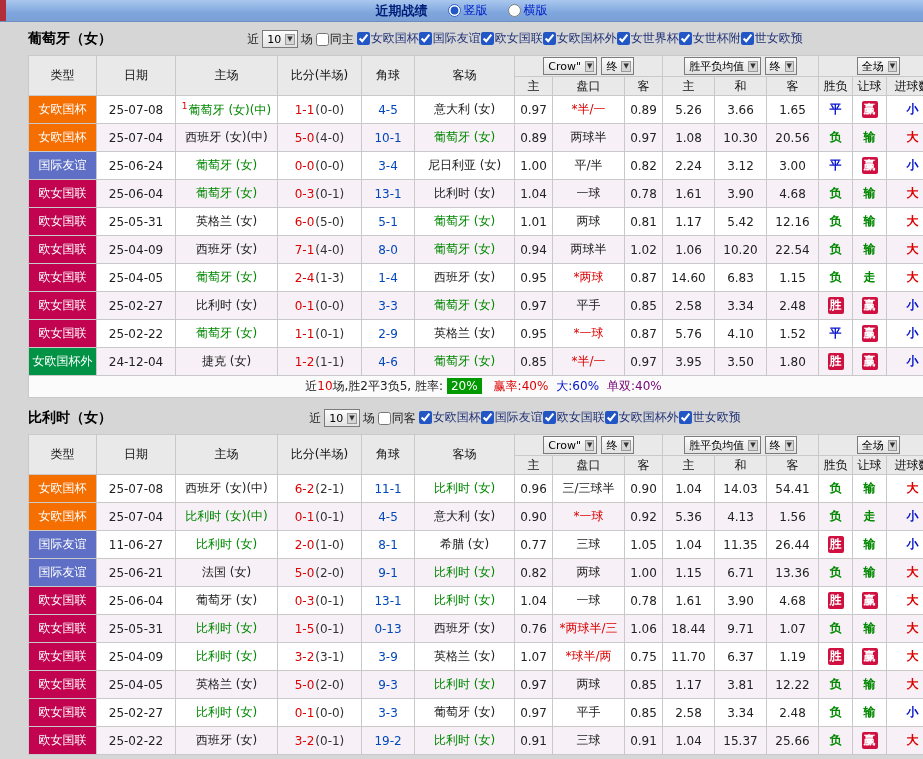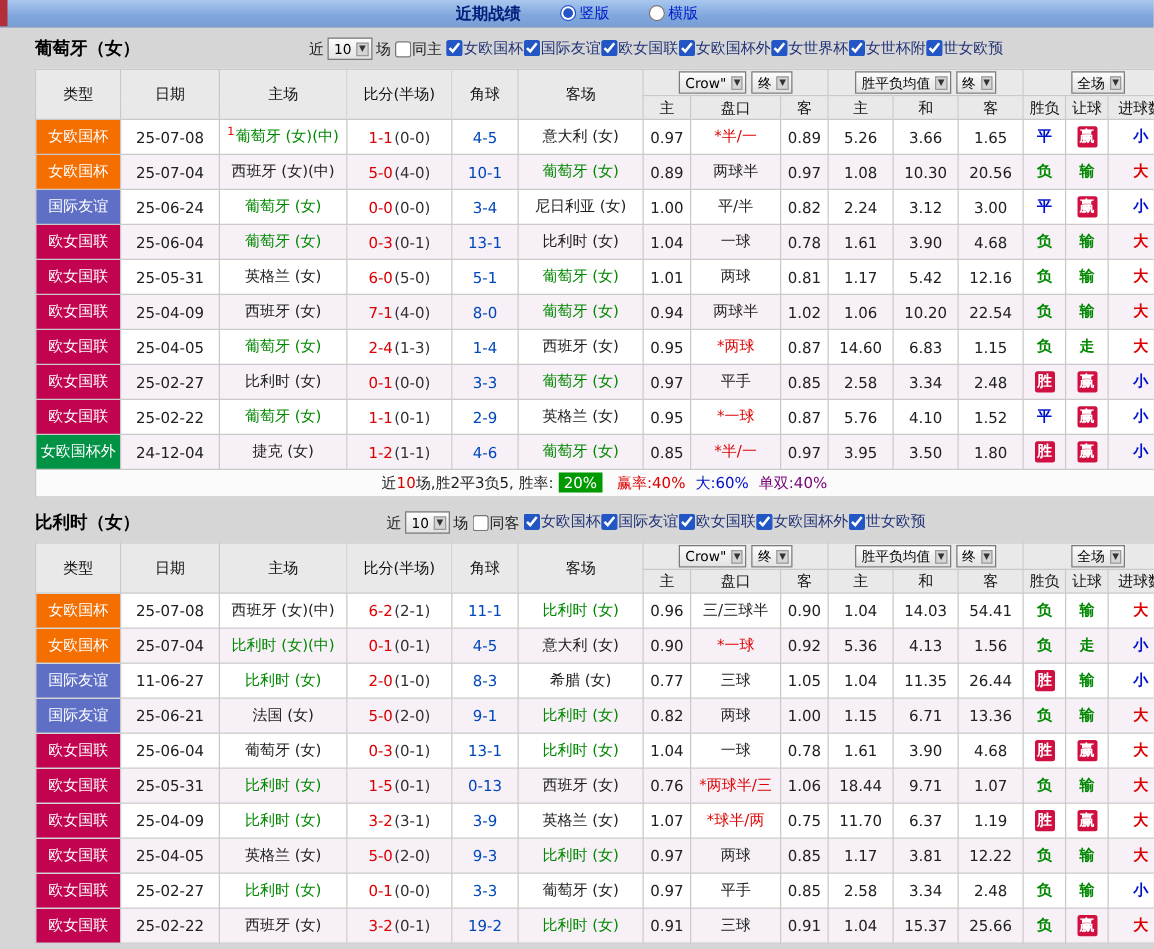--- a/index.html
+++ b/index.html
@@ -1,18 +1,18 @@
 <!DOCTYPE html>
 <html style="--focus-team: #008800; --score: #dd0000; --corner: #0047bb; --star-handicap: #dd0000; --win-badge-bg: #cf1040; --loss-text: #008800; --draw-text: #0011cc; --big-text: #dd0000; --small-text: #0011cc; --rate-badge-bg: #009900; --link-blue: #0022cc; --filter-label: #223377; --topbar-title: #001f7a;"><head>
 <meta charset="utf-8">
 <style>
 *{margin:0;padding:0;box-sizing:border-box;}
 html,body{width:923px;height:759px;overflow:hidden;}
 body{background:#d6d6d6;font-family:"DejaVu Sans","Liberation Sans",sans-serif;font-size:12px;color:#222;}
-.topbar{position:relative;height:22px;background:linear-gradient(180deg,#aac8ee,#7fa6dd 60%,#7aa0d6);border-bottom:1px solid #6d8fbf;display:flex;align-items:center;justify-content:center;gap:31px;}
+.topbar{position:relative;height:22px;background:linear-gradient(180deg,#aac8ee,#7fa6dd 60%,#7aa0d6);border-bottom:1px solid #6d8fbf;display:flex;align-items:center;justify-content:center;gap:20px;}
 .corner-mark{position:absolute;left:0;top:0;width:6px;height:21px;background:#b22f3a;}
 .topbar-title{font-weight:bold;font-size:13px;color:var(--topbar-title);}
 .topbar label{display:inline-flex;align-items:center;gap:3px;color:var(--link-blue);font-size:12px;cursor:pointer;justify-content:space-between;}
 input[type=radio],input[type=checkbox]{accent-color:#2356c5;width:13px;height:13px;margin:0;}
 .section{margin-left:28px;width:910px;}
 .sec2{margin-top:6px;}
 .filter-row{display:flex;align-items:center;height:28px;margin:3px 0 2px;}
 .team-title{font-size:14px;color:#000;}
 .filter-controls{margin:0 auto;display:flex;align-items:center;gap:3px;}
 .flabel{color:var(--filter-label);}
@@ -437,21 +437,21 @@
 <td>1.56</td>
 <td><span class="t-loss">负</span></td>
 <td><span class="t-loss">走</span></td>
 <td><span class="t-small">小</span></td>
 </tr>
         <tr>
 <td class="league" style="background:#5e6fc5">国际友谊</td>
 <td>11-06-27</td>
 <td class="team focus">比利时 (女)</td>
 <td><span class="ft">2-0</span><span class="ht">(1-0)</span></td>
-<td class="corner-cell">8-3</td>
+<td class="corner-cell">8-1</td>
 <td class="team">希腊 (女)</td>
 <td>0.77</td>
 <td>三球</td>
 <td>1.05</td>
 <td>1.04</td>
 <td>11.35</td>
 <td>26.44</td>
 <td><span class="b-win">胜</span></td>
 <td><span class="t-loss">输</span></td>
 <td><span class="t-small">小</span></td>

